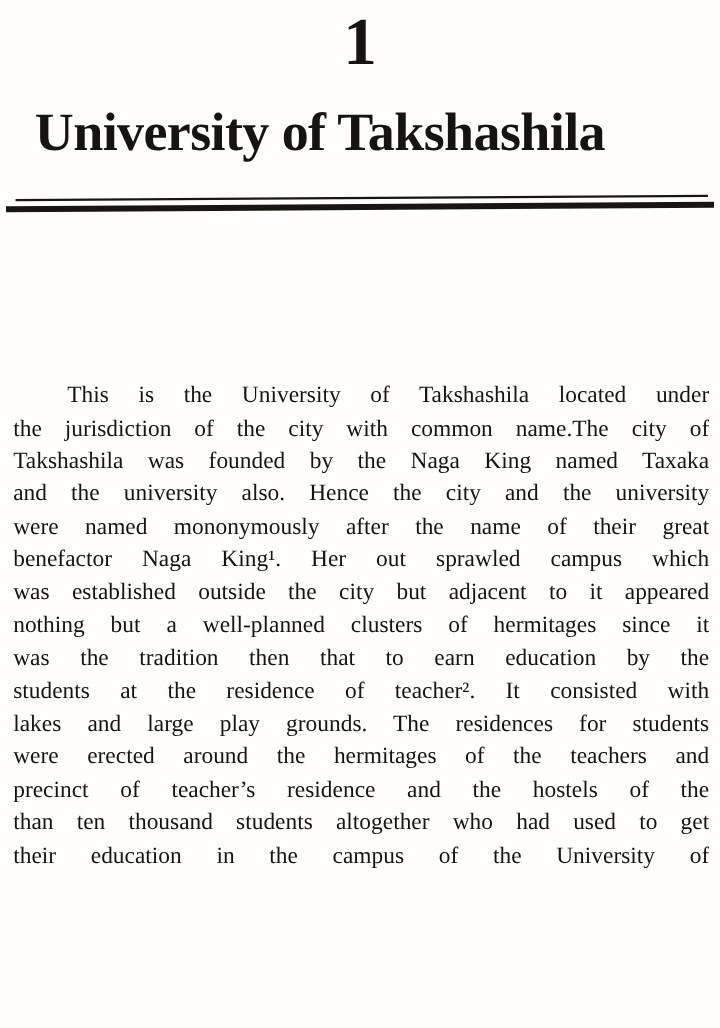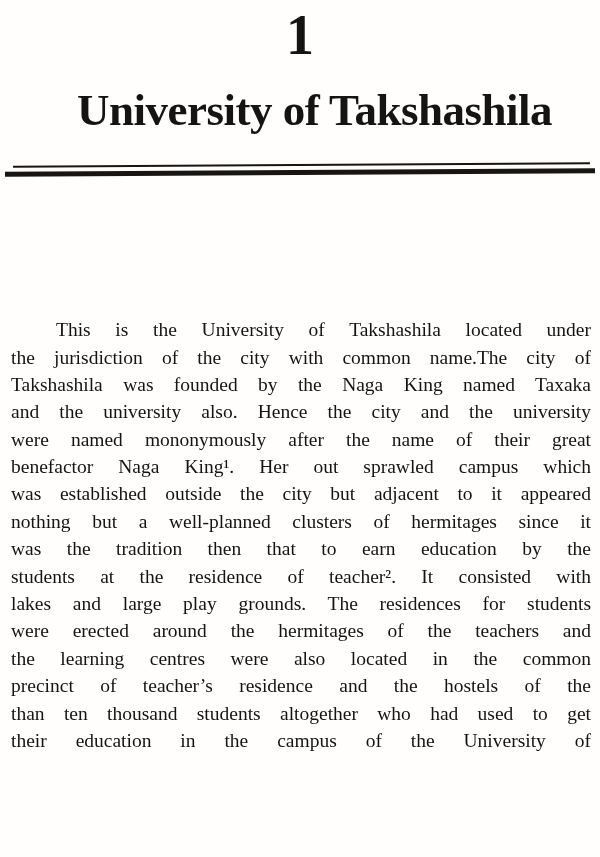--- a/index.html
+++ b/index.html
@@ -15,21 +15,20 @@
   .chapter-number {
     margin-top: 6px;
     text-align: center;
     font-size: 56px;
     line-height: 58px;
     font-weight: 700;
     letter-spacing: 0;
   }
   .page-title {
     margin-top: 22px;
-    text-align: center;
     font-size: 45px;
     line-height: 48px;
     font-weight: 700;
     letter-spacing: -0.5px;
     white-space: nowrap;
     margin-left: 29px;
   }
   .title-rules {
     transform: rotate(-0.35deg);
     transform-origin: center;
@@ -81,19 +80,18 @@
     <div class="para-line">Takshashila was founded by the Naga King named Taxaka</div>
     <div class="para-line">and the university also. Hence the city and the university</div>
     <div class="para-line">were named mononymously after the name of their great</div>
     <div class="para-line">benefactor Naga King¹. Her out sprawled campus which</div>
     <div class="para-line">was established outside the city but adjacent to it appeared</div>
     <div class="para-line">nothing but a well-planned clusters of hermitages since it</div>
     <div class="para-line">was the tradition then that to earn education by the</div>
     <div class="para-line">students at the residence of teacher². It consisted with</div>
     <div class="para-line">lakes and large play grounds. The residences for students</div>
     <div class="para-line">were erected around the hermitages of the teachers and</div>
-    <div class="para-line">the learning centres were also located in the common</div>
     <div class="para-line">precinct of teacher’s residence and the hostels of the</div>
     <div class="para-line">than ten thousand students altogether who had used to get</div>
     <div class="para-line">their education in the campus of the University of</div>
   </div>
 
 </div>
 
 </body></html>

